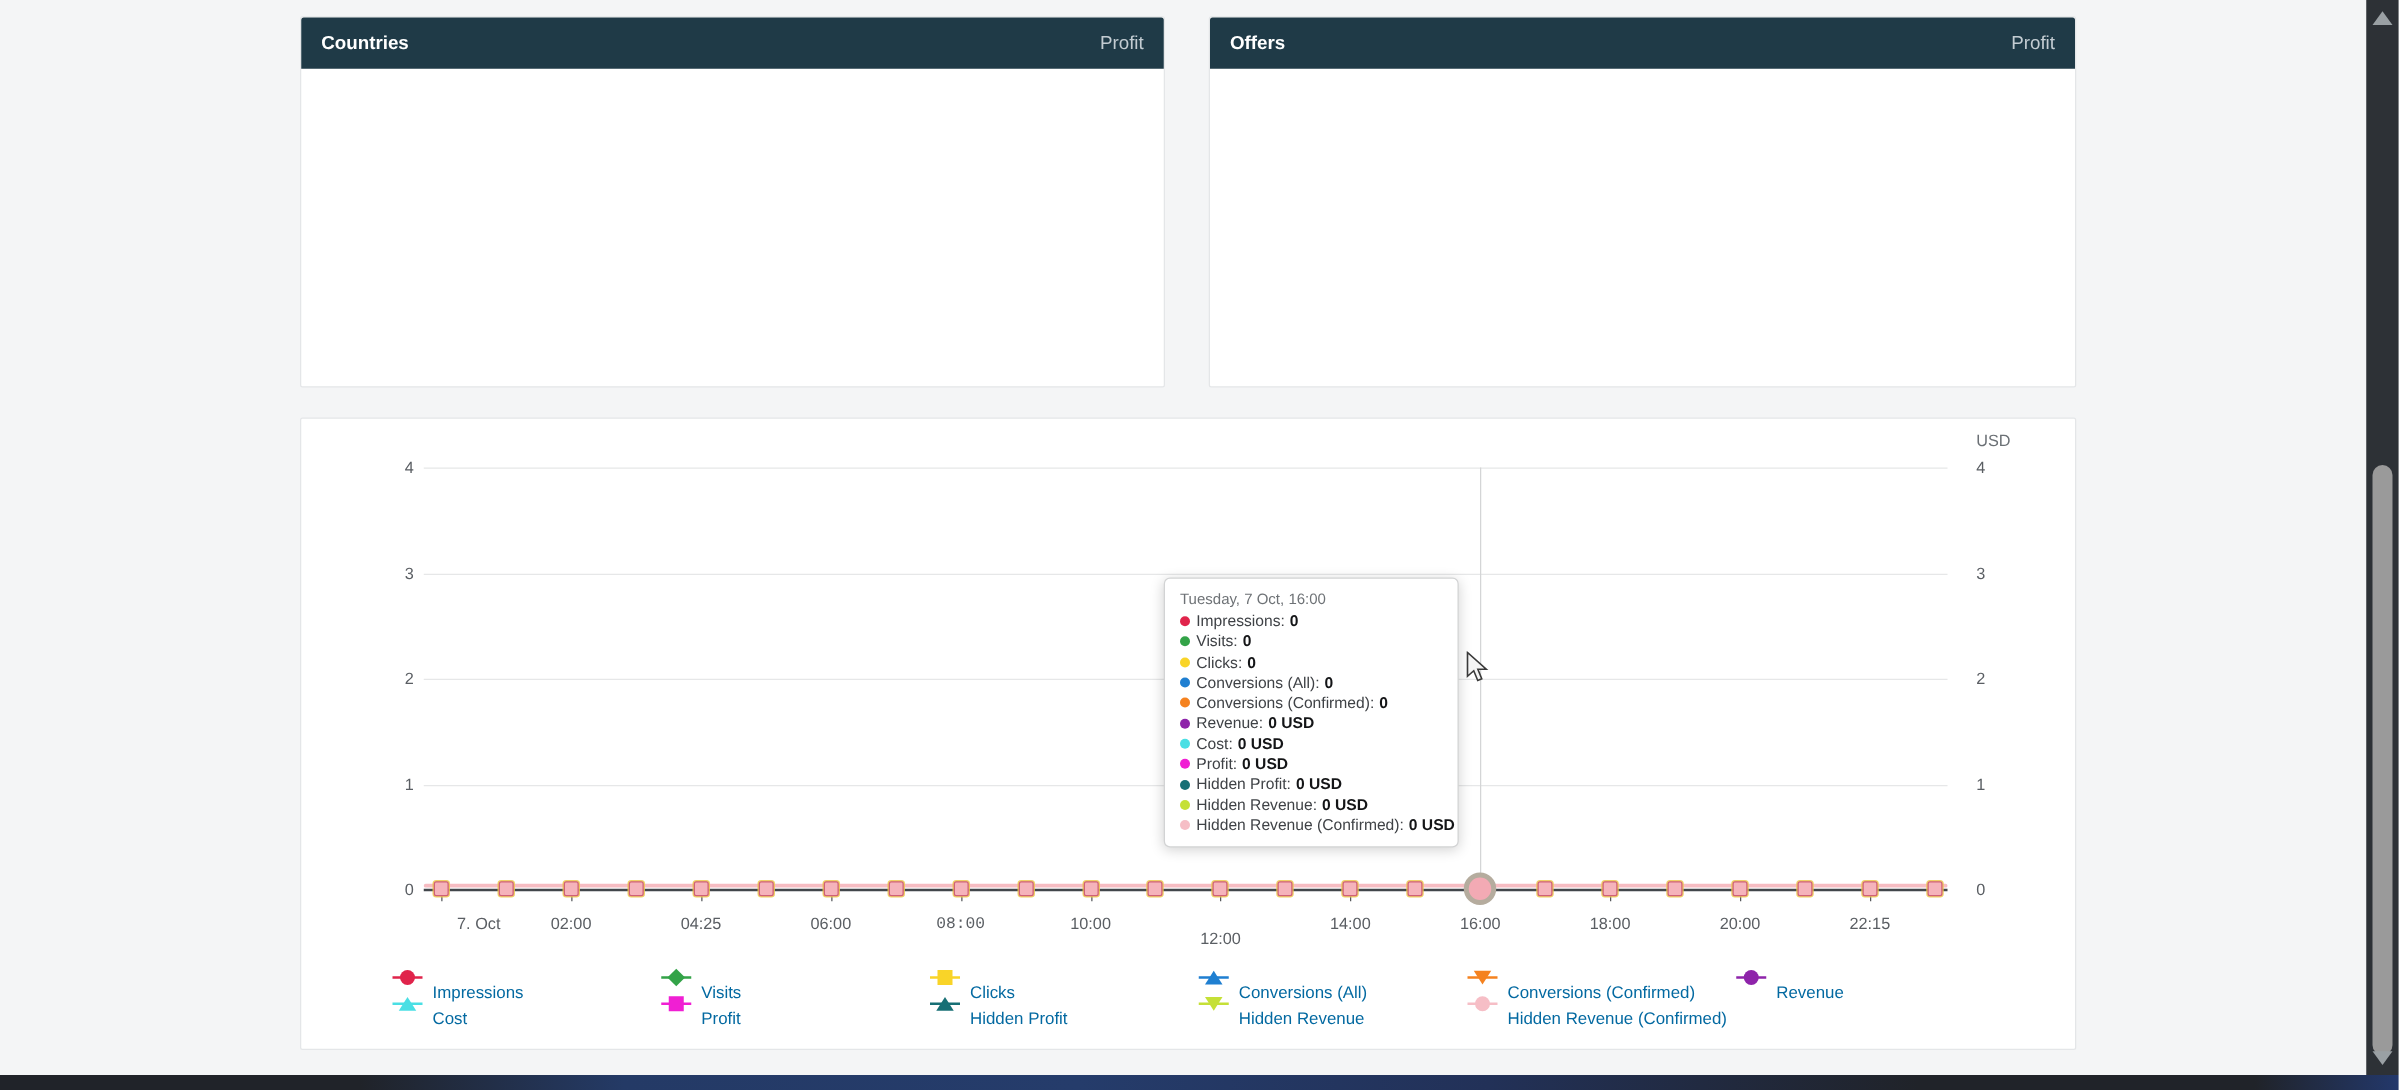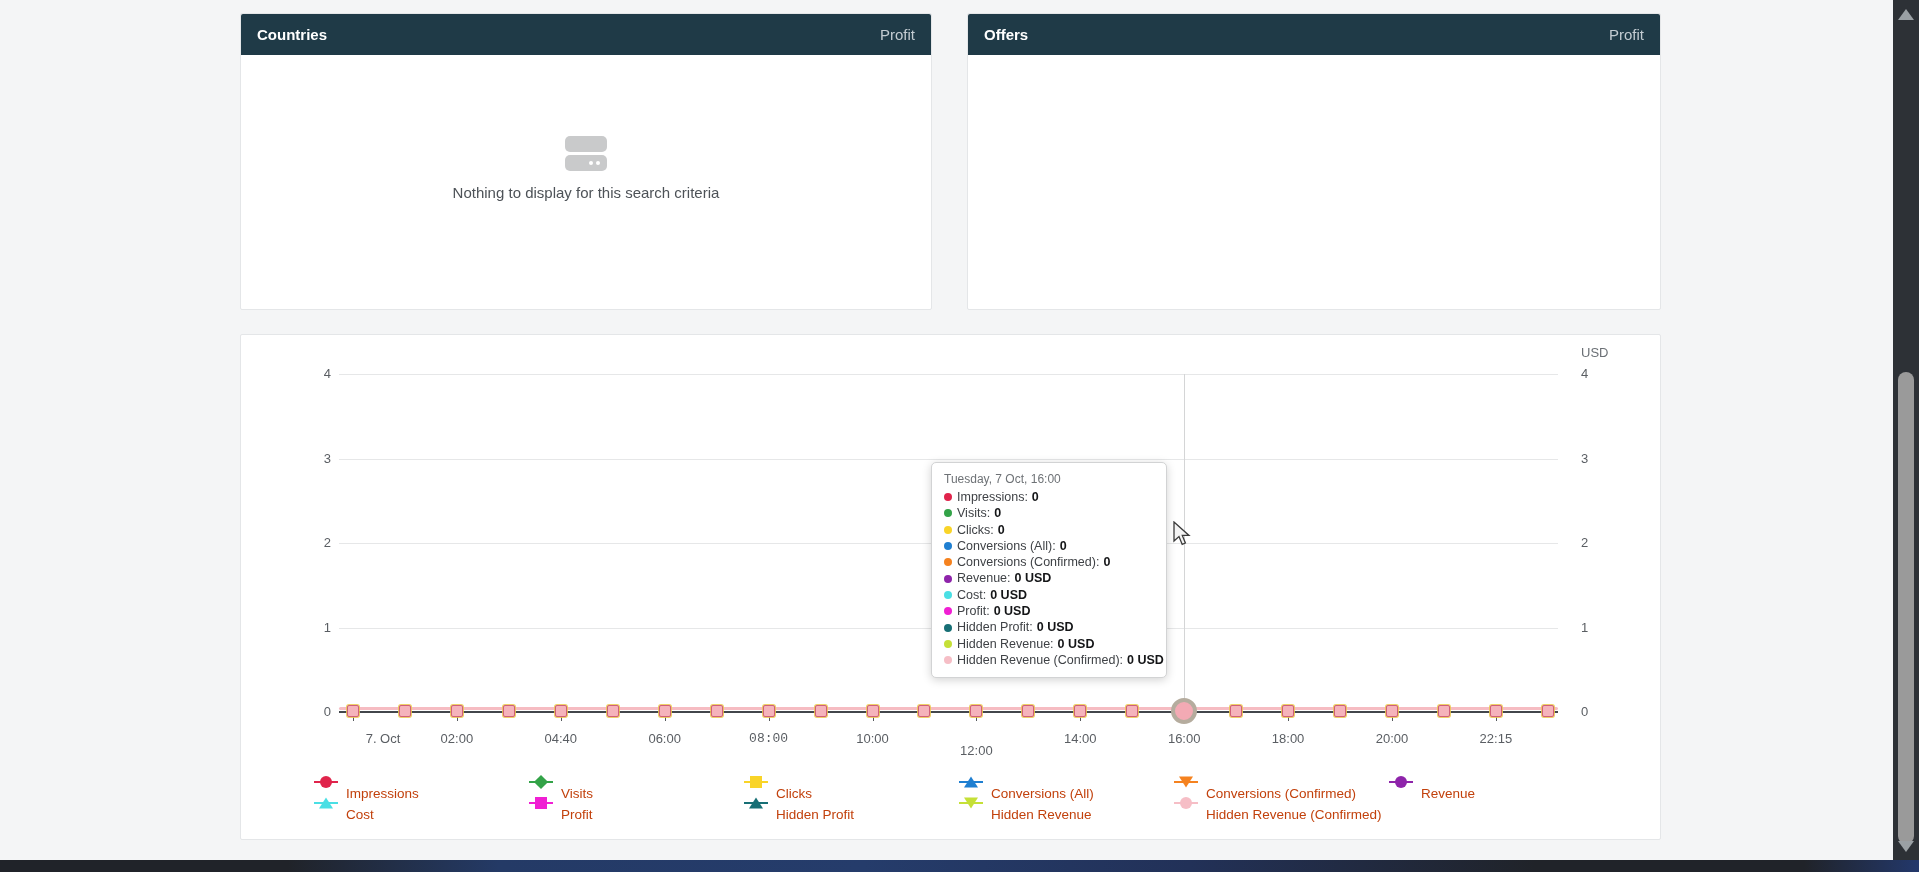--- a/index.html
+++ b/index.html
@@ -132,21 +132,21 @@
   .tt-label { color:#3f4246; }
   .tt-value { color:#141517; font-weight:bold; margin-left:4px; }
 
   
   .legend { position:absolute; left:73px; top:436px; }
   .legend-row { display:flex; height:21px; align-items:center; }
   .legend-item { width:215px; display:flex; align-items:center; cursor:pointer; }
   .lg-mark { position:relative; width:24px; height:14px; margin-right:8px; flex:none; }
   .lg-line { position:absolute; left:0; top:6px; width:24px; height:2px; }
   .lg-shape { position:absolute; left:50%; top:50%; transform:translate(-50%,-50%); }
-  .lg-label { font-size:13.5px; color:#c2410c;margin-top:24px; }
+  .lg-label { font-size:13.5px; color:#0369a1;margin-top:24px; }
 
   
   .scrollbar {
     position:absolute; right:0; top:0; width:26px; height:860px;
     background:#2d3136;
   }
   .sb-arrow-up, .sb-arrow-down {
     position:absolute; left:5px; width:0; height:0; cursor:pointer;
   }
   .sb-arrow-up {
@@ -175,30 +175,20 @@
 
   .cursor { position:absolute; left:1172px; top:521px; z-index:9; }
 </style>
 </head>
 <body>
 
 <div class="card" style="left:240px; top:13px; width:692px; height:297px;">
   <div class="card-header">
     <span class="header-title">Countries</span>
     <span class="header-metric">Profit</span>
-  </div>
-  <div class="empty-wrap">
-    <div class="empty-icon">
-      <div class="bar"></div>
-      <div class="bar">
-        <span class="dot" style="left:24px;"></span>
-        <span class="dot" style="left:31px;"></span>
-      </div>
-    </div>
-    <div class="empty-text">Nothing to display for this search criteria</div>
   </div>
 </div>
 
 <div class="card" style="left:967px; top:13px; width:694px; height:297px;">
   <div class="card-header">
     <span class="header-title">Offers</span>
     <span class="header-metric">Profit</span>
   </div>
 </div>
 
@@ -218,21 +208,21 @@
         <div class="gridline" style="top: 292.5px;"></div>
         <div class="y-label-left" style="top: 284.5px; left: 56px;">1</div>
         <div class="y-label-right" style="top: 284.5px;">1</div>
         <div class="y-label-left" style="top: 369px; left: 56px;">0</div>
         <div class="y-label-right" style="top: 369px;">0</div>
         <div class="x-tick" style="left: 112px;"></div>
         <div class="x-label" style="left: 118px; margin-left: 24px;">7. Oct</div>
         <div class="x-tick" style="left: 215.9px;"></div>
         <div class="x-label" style="left: 215.9px;">02:00</div>
         <div class="x-tick" style="left: 319.8px;"></div>
-        <div class="x-label" style="left: 319.8px;">04:40</div>
+        <div class="x-label" style="left: 319.8px;">04:25</div>
         <div class="x-tick" style="left: 423.7px;"></div>
         <div class="x-label" style="left: 423.7px;">06:00</div>
         <div class="x-tick" style="left: 527.6px;"></div>
         <div class="x-label" style="left: 527.6px; font-family: Liberation Mono, monospace;">08:00</div>
         <div class="x-tick" style="left: 631.5px;"></div>
         <div class="x-label" style="left: 631.5px;">10:00</div>
         <div class="x-tick" style="left: 735.4px;"></div>
         <div class="x-label" style="left: 735.4px; margin-top: 12px;">12:00</div>
         <div class="x-tick" style="left: 839.3px;"></div>
         <div class="x-label" style="left: 839.3px;">14:00</div>

